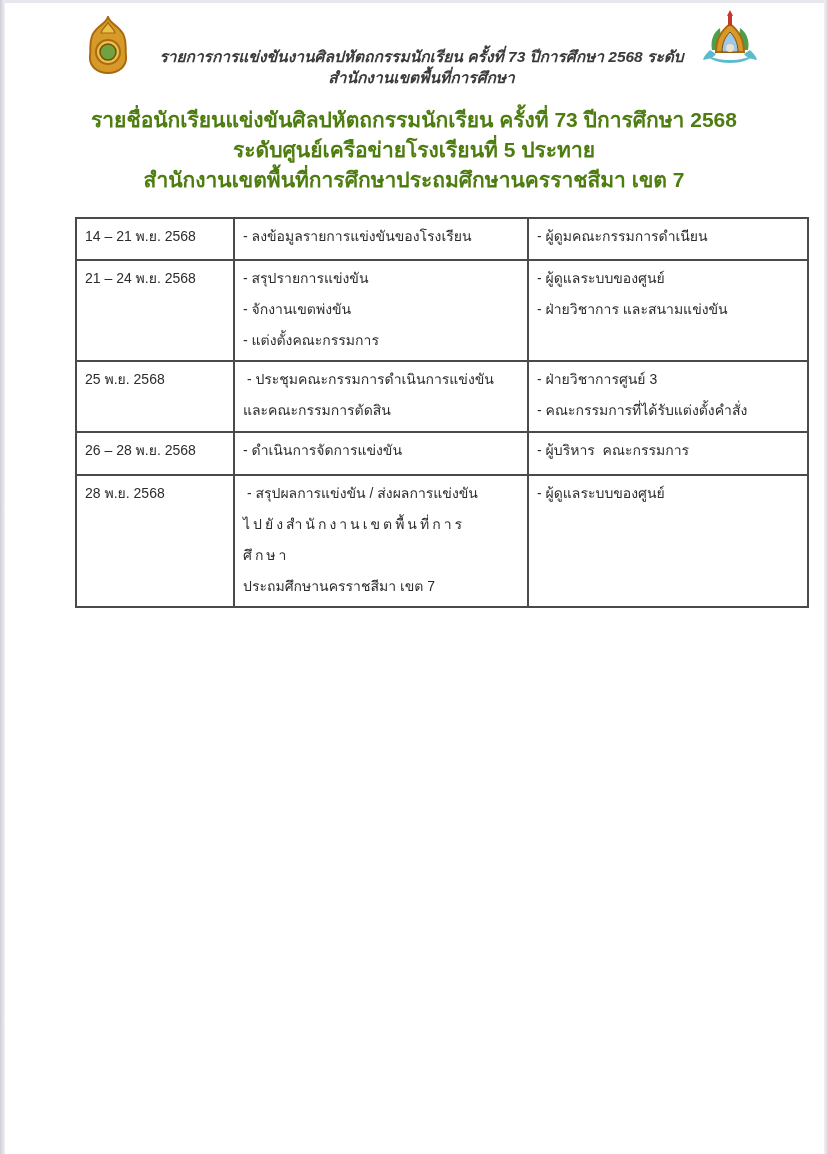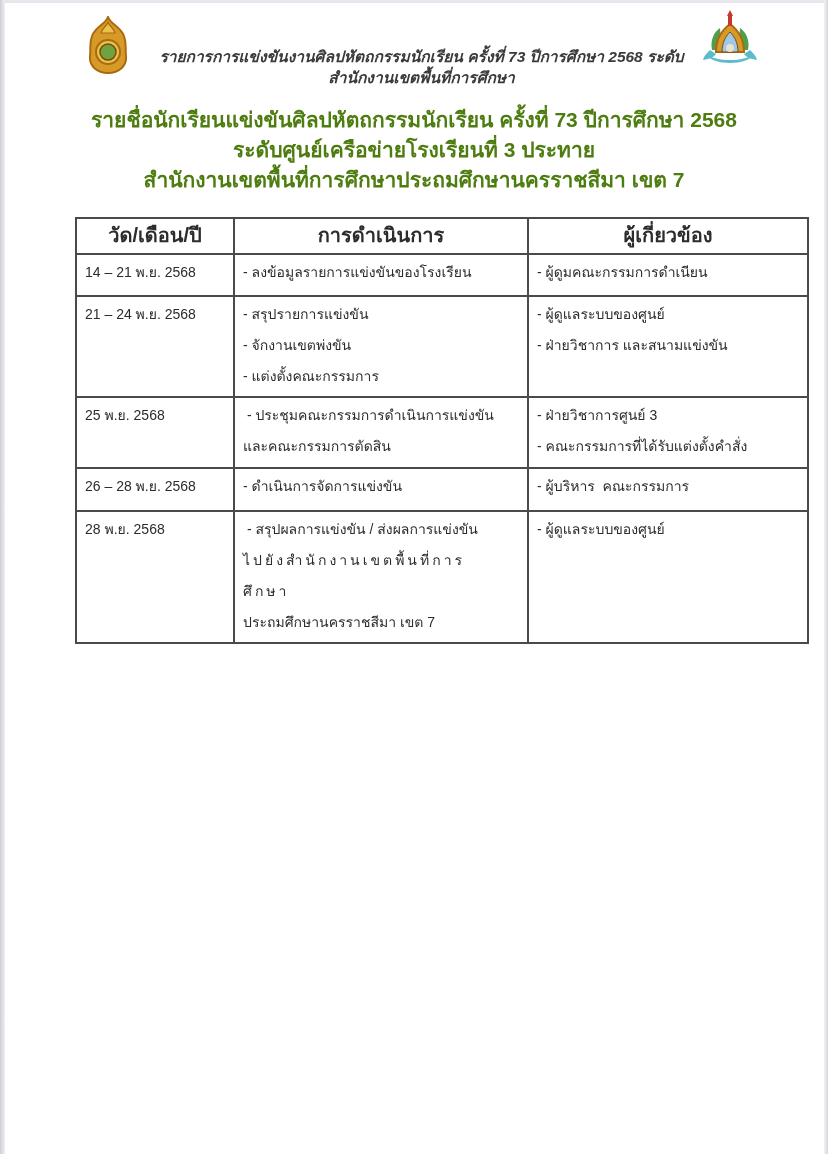--- a/index.html
+++ b/index.html
@@ -69,37 +69,32 @@
     <path d="M20 42 C20 32 24 26 28 22 C32 26 36 32 36 42 Z" fill="#9fc8e8" stroke="#7c4a0a" stroke-width="1"></path>
     <rect x="26" y="6" width="4" height="10" fill="#c6372a"></rect>
     <path d="M28 0 L31 6 L25 6 Z" fill="#c6372a"></path>
     <circle cx="28" cy="38" r="4" fill="#e8e2d2"></circle>
   </svg>
 
   <div class="banner-text">รายการการแข่งขันงานศิลปหัตถกรรมนักเรียน ครั้งที่ 73 ปีการศึกษา 2568 ระดับสำนักงานเขตพื้นที่การศึกษา</div>
 
   <div class="titles">
     <div>รายชื่อนักเรียนแข่งขันศิลปหัตถกรรมนักเรียน ครั้งที่ 73 ปีการศึกษา 2568</div>
-    <div>ระดับศูนย์เครือข่ายโรงเรียนที่ 3 ประทาย</div>
+    <div>ระดับศูนย์เครือข่ายโรงเรียนที่ 5 ประทาย</div>
     <div>สำนักงานเขตพื้นที่การศึกษาประถมศึกษานครราชสีมา เขต 7</div>
   </div>
 
   <div class="table-wrap">
     <table class="schedule">
       <colgroup>
           <col style="width:158px">
           <col style="width:294px">
           <col style="width:280px">
         </colgroup>
       <tbody>
-          <tr>
-        <th>วัด/เดือน/ปี</th>
-        <th>การดำเนินการ</th>
-        <th>ผู้เกี่ยวข้อง</th>
-      </tr>
       <tr class="r1">
         <td>
               <div class="cell-line">14 – 21 พ.ย. 2568</div>
             </td>
         <td>
           <div class="cell-line">- ลงข้อมูลรายการแข่งขันของโรงเรียน</div>
         </td>
         <td>
           <div class="cell-line">- ผู้ดูมคณะกรรมการดำเนียน</div>
         </td>

